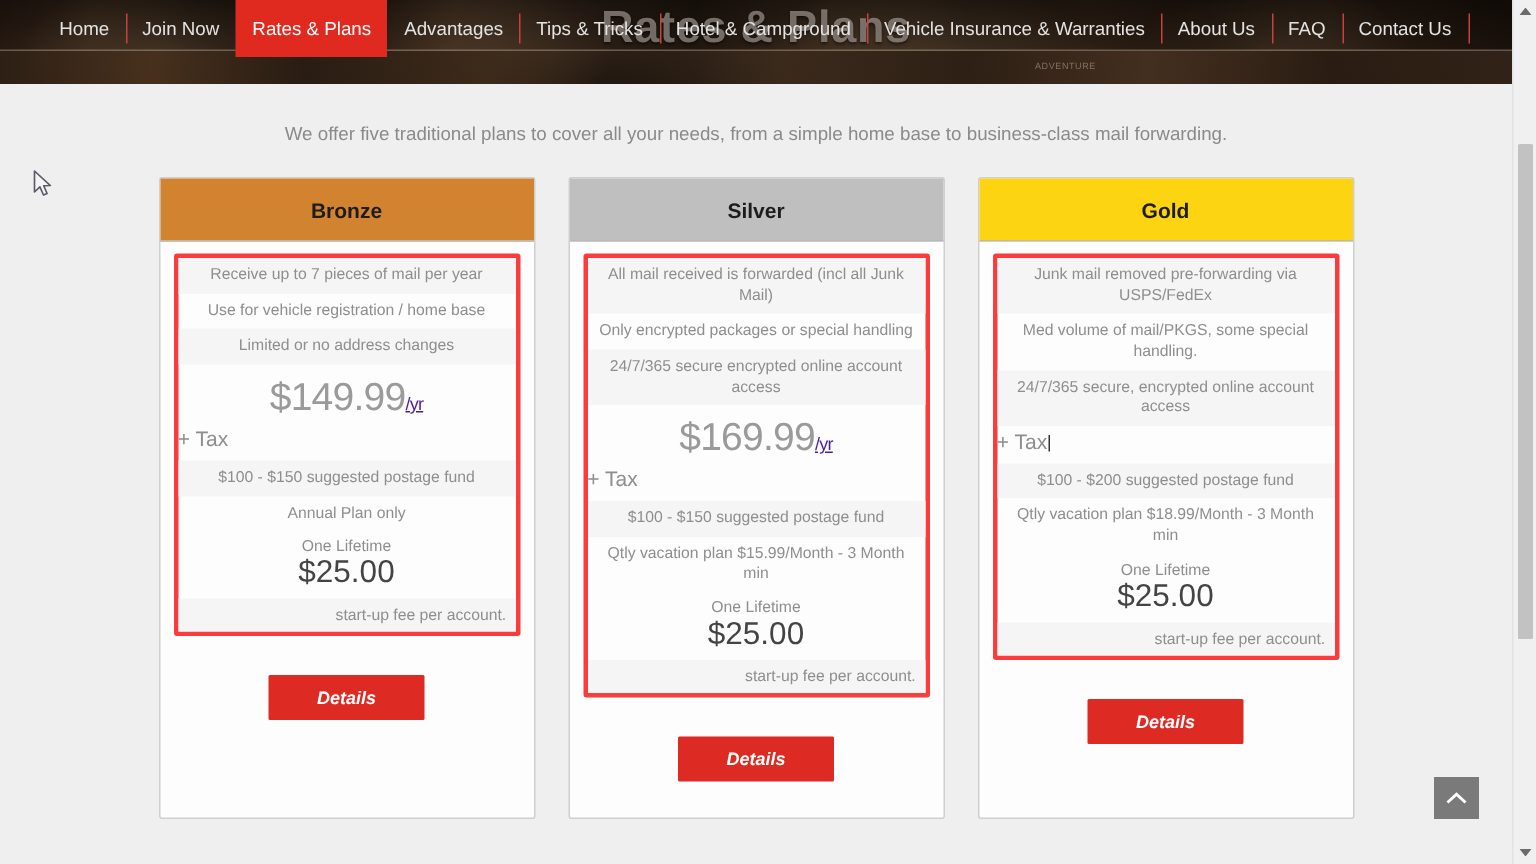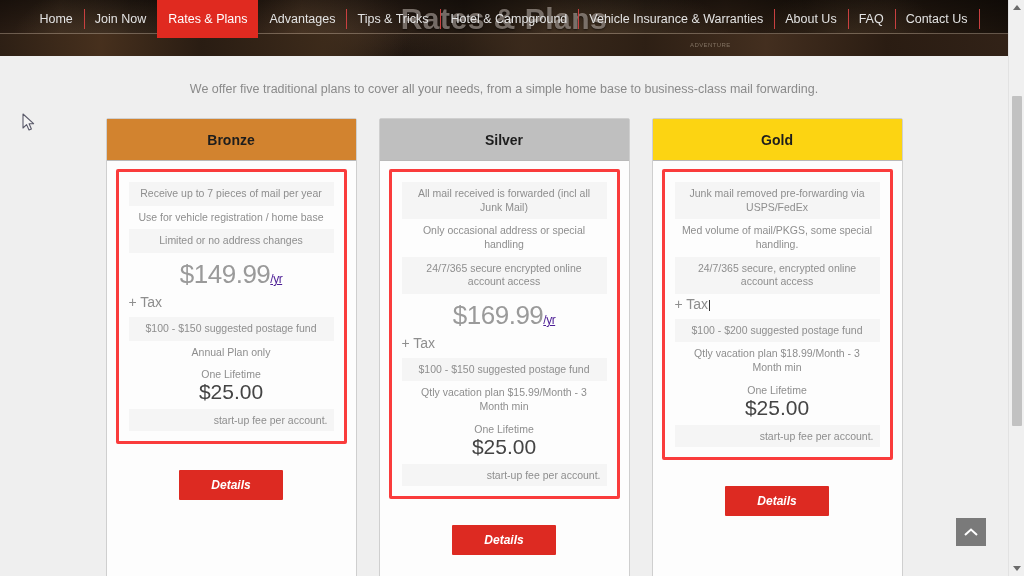--- a/index.html
+++ b/index.html
@@ -130,21 +130,21 @@
   }
   .card-body {
     position: relative;
     padding: 8px 9px 0 9px;
     flex: 1;
     display: flex; flex-direction: column;
   }
   .hl-box {
     border: 3px solid #fa3c3c;
     border-radius: 2px;
-    padding: 10px;
+    padding: 0;
   }
   .feat {
     text-align: center;
     font-size: 10.5px;
     color: #8e8e8e;
     padding: 5px 6px;
     line-height: 1.3;
   }
   .feat.alt { background: #f5f5f5; }
   .price-block {
@@ -329,21 +329,21 @@
             </div>
           </div>
         </div>
         <div class="card">
           <div class="card-head" style="background: rgb(191, 191, 191);">
             <span>Silver</span>
           </div>
           <div class="card-body">
             <div class="hl-box" style="border-color: rgb(250, 60, 60);">
               <div class="feat alt">All mail received is forwarded (incl all Junk Mail)</div>
-              <div class="feat">Only occasional address or special handling</div>
+              <div class="feat">Only encrypted packages or special handling</div>
               <div class="feat alt">24/7/365 secure encrypted online account access</div>
               <div class="price-block">
                 <div class="price"><span>$169.99</span><span class="per">/yr</span></div>
               </div>
               <div class="tax"><span>+ Tax</span></div>
               <div class="feat alt">$100 - $150 suggested postage fund</div>
               <div class="feat">Qtly vacation plan $15.99/Month - 3 Month min</div>
               <div class="lifetime-label">One Lifetime</div>
               <div class="lifetime-price">$25.00</div>
               <div class="startup">start-up fee per account.</div>

